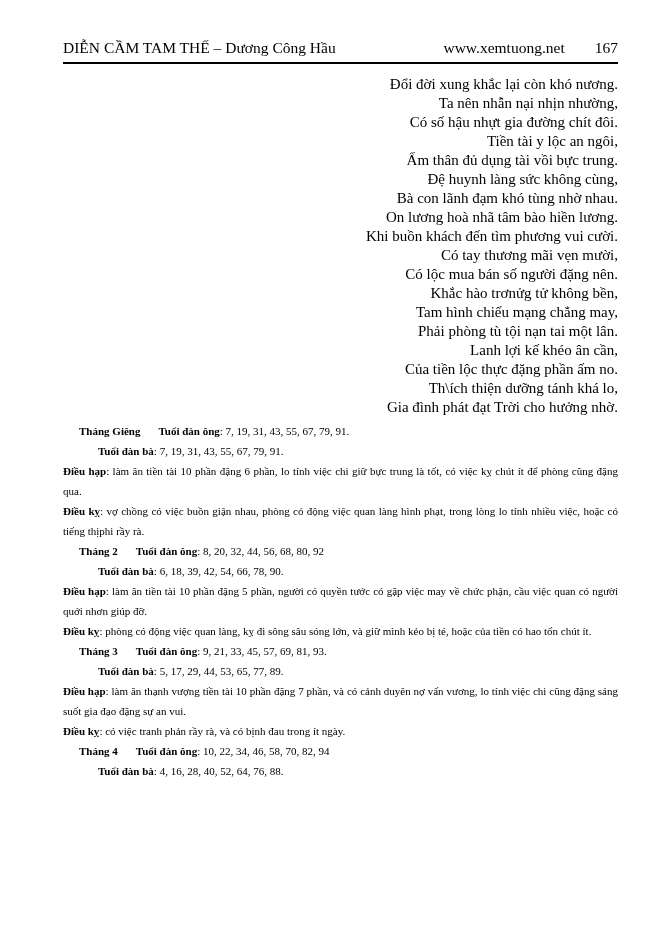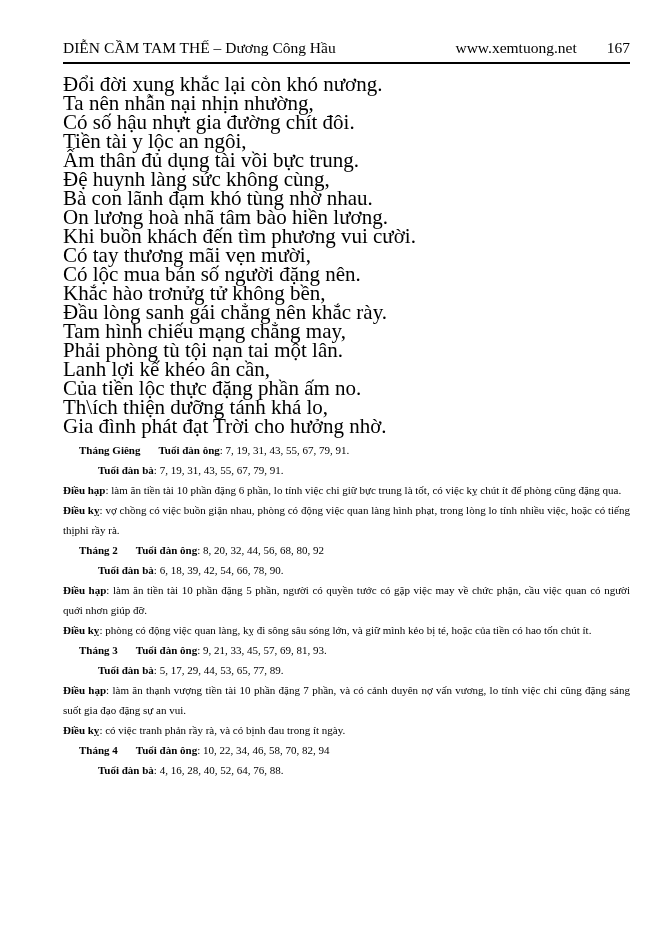--- a/index.html
+++ b/index.html
@@ -3,36 +3,36 @@
 <meta charset="utf-8">
 <style>
   html, body { margin:0; padding:0; }
   body {
     width:661px; height:936px;
     background:#ffffff;
     color:#000000;
     font-family:"Liberation Serif", serif;
     -webkit-font-smoothing:antialiased;
   }
-  .page { padding:39px 31px 0 63px; }
+  .page { padding:39px 43px 0 63px; }
   .header {
     display:flex; align-items:baseline;
     font-size:15.5px; line-height:17px;
     white-space:nowrap;
   }
   .header .title { flex:1 1 auto; }
   .header .site { margin-right:30px; }
   .rule {
     border:none;
     border-top:2px solid #000;
     margin:6px 0 11px 0;
   }
   .poem {
-    text-align:left;
-    font-size:21px;
+    text-align:right;
+    font-size:15px;
     line-height:19px;
   }
   .poem .pline { margin:0; }
   .sections { margin-top:4px; }
   .sections p {
     margin:0;
     font-size:11px;
     line-height:20px;
     text-align:justify;
   }
@@ -60,21 +60,20 @@
     <p class="pline">Có số hậu nhựt gia đường chít đôi.</p>
     <p class="pline">Tiền tài y lộc an ngôi,</p>
     <p class="pline">Ấm thân đủ dụng tài vồi bực trung.</p>
     <p class="pline">Đệ huynh làng sức không cùng,</p>
     <p class="pline">Bà con lãnh đạm khó tùng nhờ nhau.</p>
     <p class="pline">On lương hoà nhã tâm bào hiền lương.</p>
     <p class="pline">Khi buồn khách đến tìm phương vui cười.</p>
     <p class="pline">Có tay thương mãi vẹn mười,</p>
     <p class="pline">Có lộc mua bán số người đặng nên.</p>
     <p class="pline">Khắc hào trơnửg tử không bền,</p>
-    <p class="pline">Đầu lòng sanh gái chẳng nên khắc rày.</p>
     <p class="pline">Tam hình chiếu mạng chẳng may,</p>
     <p class="pline">Phải phòng tù tội nạn tai một lân.</p>
     <p class="pline">Lanh lợi kế khéo ân cần,</p>
     <p class="pline">Của tiền lộc thực đặng phần ấm no.</p>
     <p class="pline">Th\ích thiện dưỡng tánh khá lo,</p>
     <p class="pline">Gia đình phát đạt Trời cho hưởng nhờ.</p>
   </div>
 
   <div class="sections">
 

